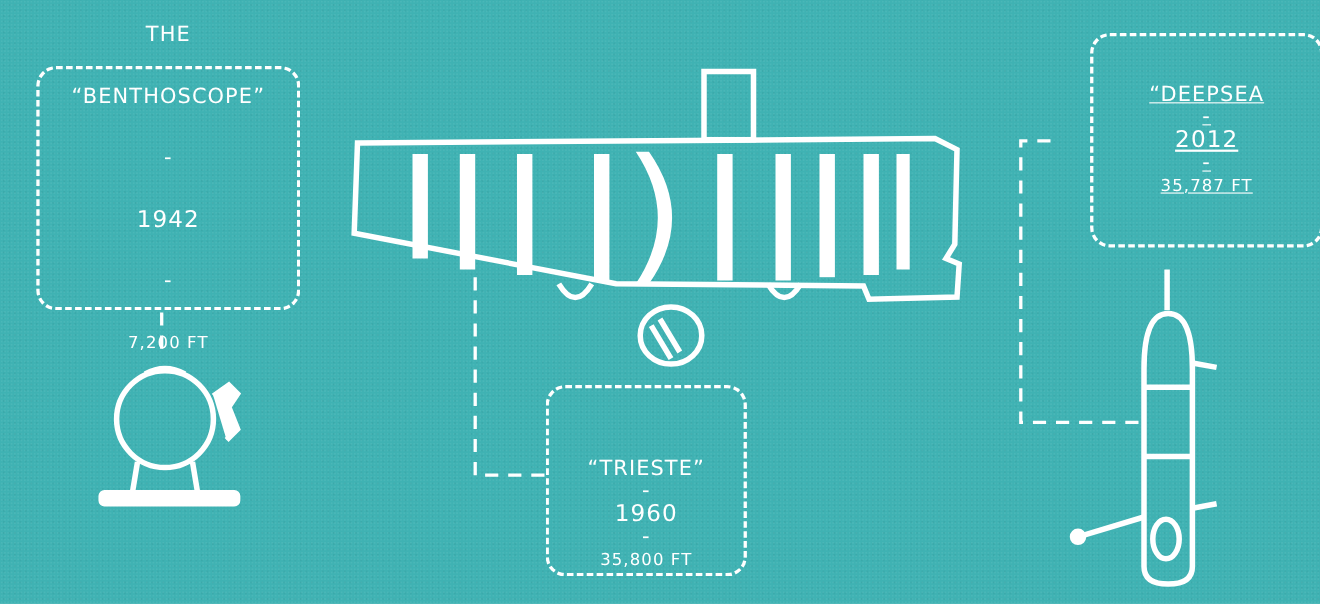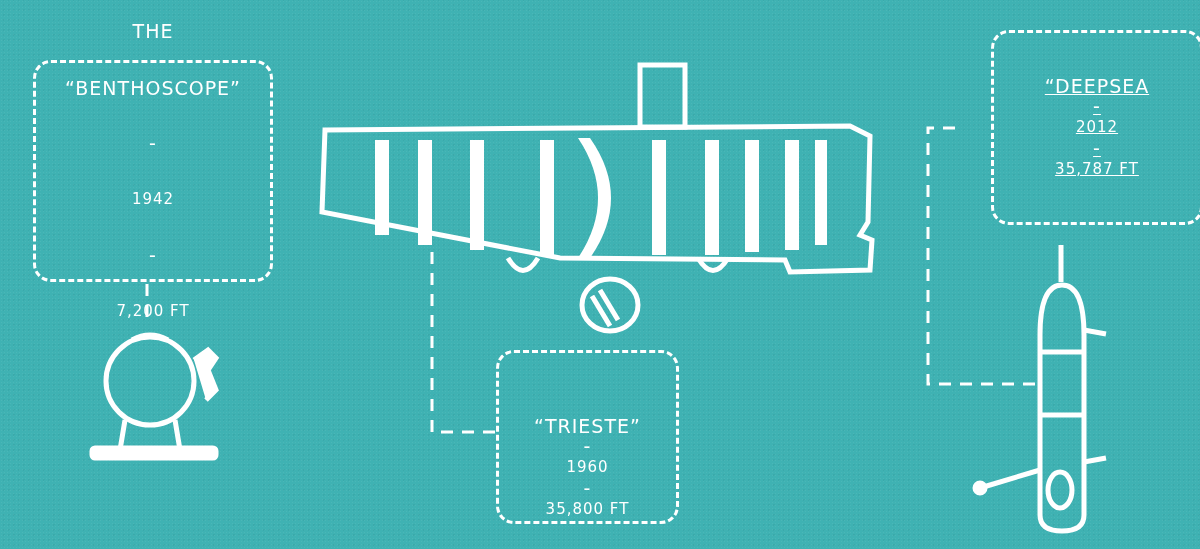--- a/index.html
+++ b/index.html
@@ -5,21 +5,21 @@
   html,body{margin:0;padding:0;}
   body{width:1200px;height:549px;overflow:hidden;background:#ffffff;}
   .canvas{position:relative;width:1200px;height:549px;background:#3fb2b3;overflow:hidden;
     background-image:radial-gradient(rgba(255,255,255,0.06) 1px,transparent 1px),radial-gradient(rgba(0,60,60,0.07) 1px,transparent 1px);
     background-size:3px 3px,5px 5px;background-position:0 0,1px 2px;}
   .box{position:absolute;border:3px dashed #fff;border-radius:18px;box-sizing:border-box;
     display:flex;flex-direction:column;align-items:center;justify-content:center;
     color:#fff;font-family:"DejaVu Sans",sans-serif;text-align:center;letter-spacing:1px;}
   .box .t{font-size:19px;line-height:22px;}
   .box .d{font-size:19px;line-height:18px;}
-  .box .y{font-size:15px;line-height:24px;}
+  .box .y{font-size:21px;line-height:24px;}
   .box .f{font-size:15px;line-height:24px;}
   svg.art{position:absolute;left:0;top:0;}
 </style>
 </head>
 <body>
 
 <div class="canvas">
 
   <svg class="art" width="1200" height="549" viewBox="0 0 1200 549">
     <g fill="none" stroke="#fff" stroke-width="3" stroke-dasharray="12 9">

